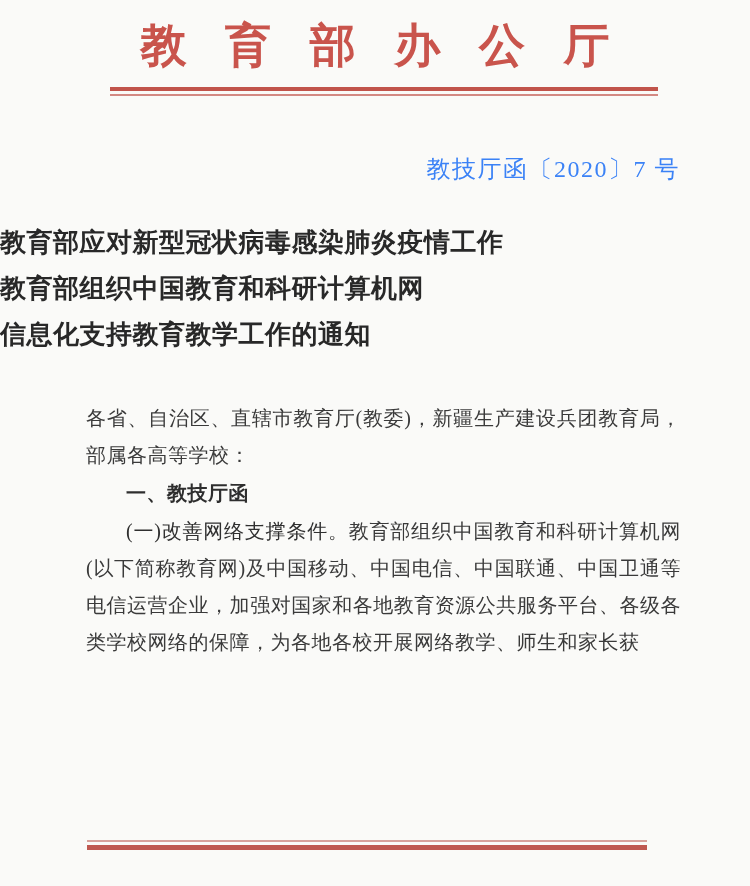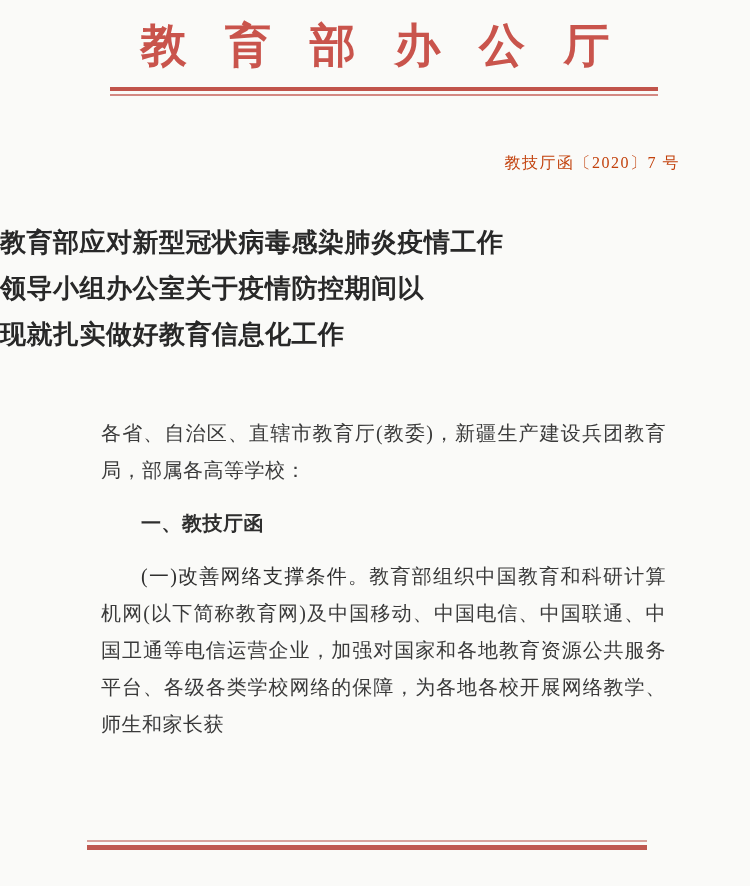--- a/index.html
+++ b/index.html
@@ -38,22 +38,22 @@
     left: 110px;
     width: 548px;
     height: 9px;
     border-top: 4px solid #c1544b;
     border-bottom: 2px solid #d38983;
   }
   .doc-number {
     position: absolute;
     top: 153px;
     right: 70px;
-    font-size: 16px;
-    color: #c2410c;
+    font-size: 24px;
+    color: #3b82f6;
     letter-spacing: 1.5px;
   }
   .doc-title {
     position: absolute;
     top: 220px;
     left: 0;
     right: 0;
     text-align: left;
     font-weight: bold;
     font-size: 26px;
@@ -65,21 +65,21 @@
     position: absolute;
     top: 399px;
     left: 85px;
     width: 597px;
     font-size: 20px;
     line-height: 37px;
     color: #3a3a3a;
     text-align: justify;
     letter-spacing: 0.5px;
   }
-  .body-text p { margin: 16px; }
+  .body-text p { margin: 1px; }
   .indent { text-indent: 2em; }
   .section-heading {
     font-weight: bold;
     text-indent: 2em;
     color: #2e2e2e;
     font-family: "DejaVu Sans", "Liberation Sans", sans-serif;
     font-size: 20px;
   }
   .item-lead { font-weight: normal; color: #2f2f2f; }
   
@@ -99,22 +99,22 @@
 <div class="page">
 
   <div class="letterhead">教育部办公厅</div>
 
   <div class="head-rule"></div>
 
   <div class="doc-number">教技厅函〔2020〕7 号</div>
 
   <div class="doc-title">
     <div>教育部应对新型冠状病毒感染肺炎疫情工作</div>
-    <div>领导小组办公室关于疫情防控期间以</div>
-    <div>现就扎实做好教育信息化工作</div>
+    <div>教育部组织中国教育和科研计算机网</div>
+    <div>信息化支持教育教学工作的通知</div>
   </div>
 
   <div class="body-text">
     <p>各省、自治区、直辖市教育厅(教委)，新疆生产建设兵团教育局，部属各高等学校：</p>
     <p class="section-heading">一、教技厅函</p>
     <p class="indent"><span class="item-lead">(一)改善网络支撑条件。</span><span>教育部组织中国教育和科研计算机网(以下简称教育网)及中国移动、中国电信、中国联通、中国卫通等电信运营企业，加强对国家和各地教育资源公共服务平台、各级各类学校网络的保障，为各地各校开展网络教学、师生和家长获</span></p>
   </div>
 
   <div class="bottom-rule"></div>
 

